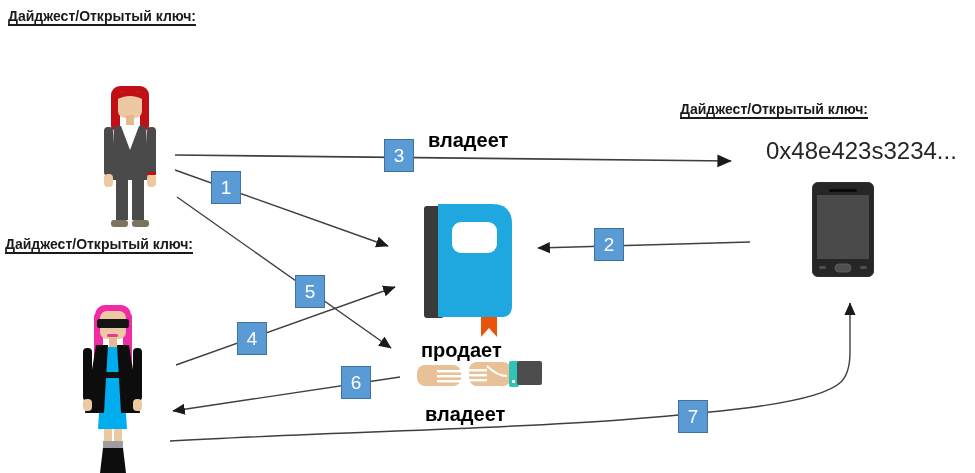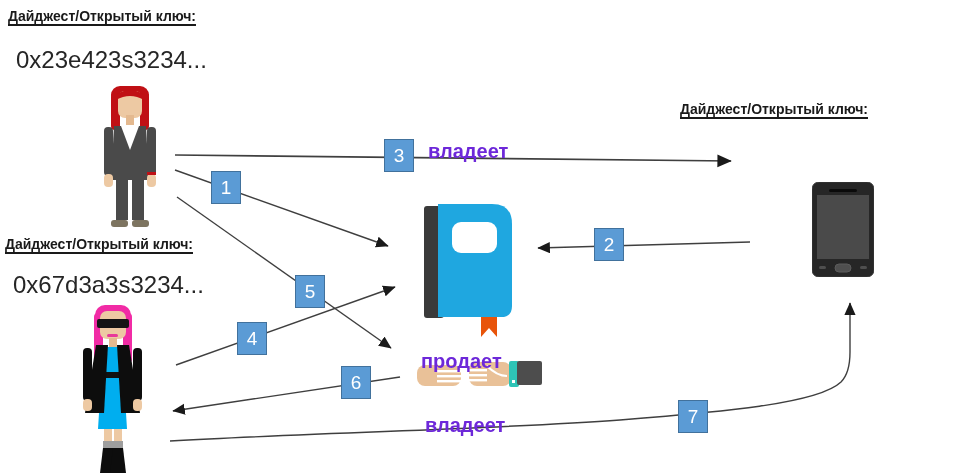--- a/index.html
+++ b/index.html
@@ -25,49 +25,47 @@
   }
   .key-value {
     font-size: 24px;
     color: #262626;
     white-space: nowrap;
     z-index: 2;
   }
   .verb {
     font-size: 20px;
     font-weight: bold;
-    color: #6d28d9;
+    color: #000000;
     white-space: nowrap;
     z-index: 5;
-    margin-top: 11px;
   }
   .icon-wrap { z-index: 3; line-height: 0; }
   #arrow-layer { left: 0; top: 0; z-index: 4; pointer-events: none; }
   .step-box {
     width: 30px; height: 33px;
     background: #5B9BD5;
     border: 1.5px solid #41719C;
     color: #ffffff;
     font-size: 19px;
     display: flex; align-items: center; justify-content: center;
     z-index: 6;
   }
 </style>
 </head>
 <body>
 
 <div id="canvas">
 
   <div class="abs key-title" style="left:8px; top:8px;">Дайджест/Открытый ключ:</div>
-  <div class="abs key-value" style="left:16px; top:46px;">0x23e423s3234...</div>
 
   <div class="abs key-title" style="left:5px; top:236px;">Дайджест/Открытый ключ:</div>
-  <div class="abs key-value" style="left:13px; top:271px;">0x67d3a3s3234...</div>
 
   <div class="abs key-title" style="left:680px; top:101px;">Дайджест/Открытый ключ:</div>
+  <div class="abs key-value" style="left:766px; top:137px;">0x48e423s3234...</div>
 
   <div class="abs verb" style="left:428px; top:129px;">владеет</div>
   <div class="abs verb" style="left:421px; top:339px;text-align:center;">продает</div>
   <div class="abs verb" style="left:425px; top:403px;">владеет</div>
 
   <div class="abs icon-wrap" style="left:85px; top:84px;">
     <svg width="90" height="145" viewBox="0 0 90 145">
       <rect x="26" y="2" width="38" height="18" rx="9" fill="#C01015"></rect>
       <rect x="26" y="9" width="9" height="37" rx="4" fill="#C01015"></rect>
       <rect x="55" y="9" width="9" height="37" rx="4" fill="#C01015"></rect>

